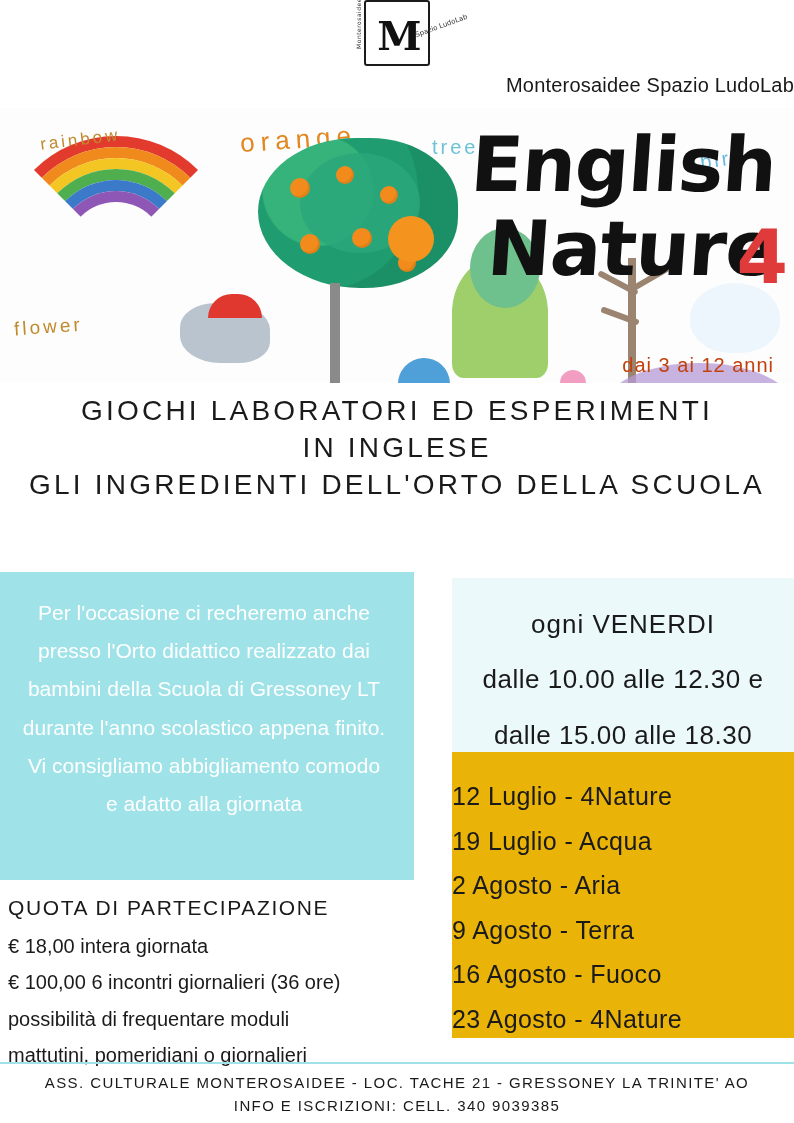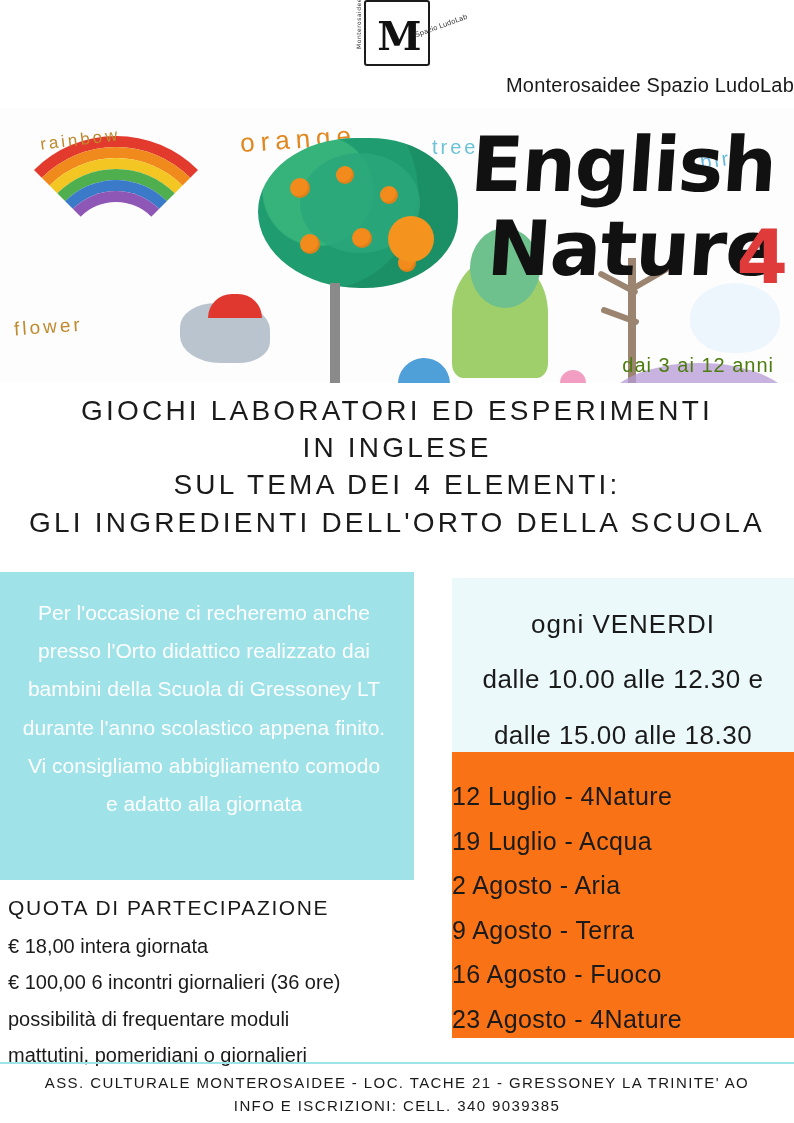--- a/index.html
+++ b/index.html
@@ -132,21 +132,21 @@
   .t-english{font-size:76px;transform:skewX(-4deg);}
   .t-nature{font-size:76px;transform:skewX(-4deg);margin-top:14px;}
   .t-four{
     position:absolute;right:6px;top:112px;
     font-family:"DejaVu Sans",sans-serif;font-weight:bold;
     font-size:74px;color:#e03b3b;line-height:1;
   }
   .t-age{
     position:absolute;right:20px;top:246px;
     font-family:"Liberation Sans",sans-serif;
-    font-size:20px;color:#4d7c0f;letter-spacing:1px;
+    font-size:20px;color:#c2410c;letter-spacing:1px;
   }
 
   
   .headline{
     position:absolute;left:0;right:0;top:392px;text-align:center;
     font-family:"Liberation Sans",sans-serif;
     color:#1a1a1a;
   }
   .headline div{
     font-size:28px;letter-spacing:3.2px;line-height:1.33;
@@ -157,21 +157,21 @@
     position:absolute;left:0;top:572px;width:414px;height:308px;
     background:#9fe2e8;
   }
   .panel-left p{
     margin:0;padding:22px 26px 0 20px;
     font-family:"Liberation Sans",sans-serif;
     font-size:21px;line-height:1.82;color:#ffffff;text-align:center;
   }
   .panel-right{
     position:absolute;left:452px;top:578px;width:342px;height:460px;
-    background:#f97316;
+    background:#eab308;
   }
   .panel-right-top{
     position:absolute;left:0;top:0;width:342px;height:174px;background:#ecf9fb;
   }
   .sched{
     position:relative;text-align:center;padding-top:26px;
     font-family:"Liberation Sans",sans-serif;color:#1a1a1a;
   }
   .sched .l1{font-size:26px;letter-spacing:1px;line-height:1.55;}
   .sched .l2{font-size:26px;letter-spacing:.5px;line-height:1.55;margin-top:15px;}
@@ -261,21 +261,20 @@
       <div class="t-english">English</div>
       <div class="t-nature">Nature</div>
     </div>
     <div class="t-four">4</div>
     <div class="t-age">dai 3 ai 12 anni</div>
   </div>
 
   <div class="headline">
     <div>GIOCHI LABORATORI ED ESPERIMENTI</div>
     <div>IN INGLESE</div>
-    <div>SUL TEMA DEI 4 ELEMENTI:</div>
     <div>GLI INGREDIENTI DELL'ORTO DELLA SCUOLA</div>
   </div>
 
   <div class="panel-left">
     <p>Per l'occasione ci recheremo anche presso l'Orto didattico realizzato dai bambini della Scuola di Gressoney LT durante l'anno scolastico appena finito. Vi consigliamo abbigliamento comodo e adatto alla giornata</p>
   </div>
 
   <div class="panel-right">
     <div class="panel-right-top">
       <div class="sched">

